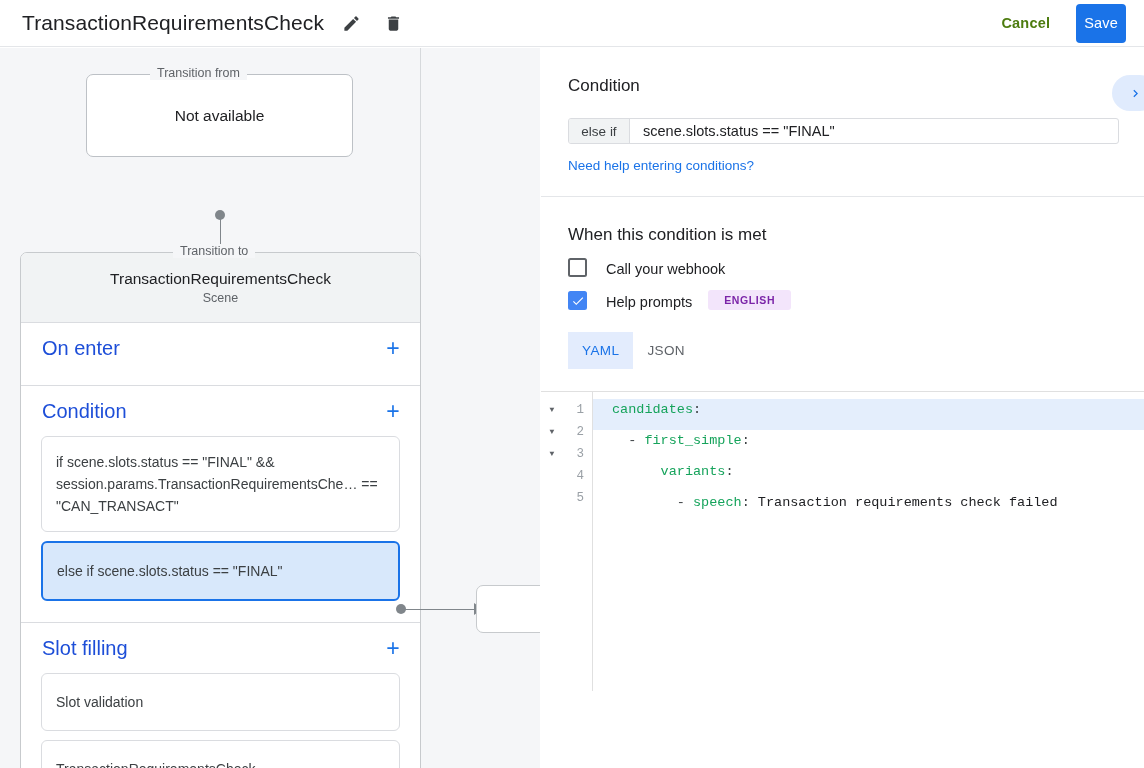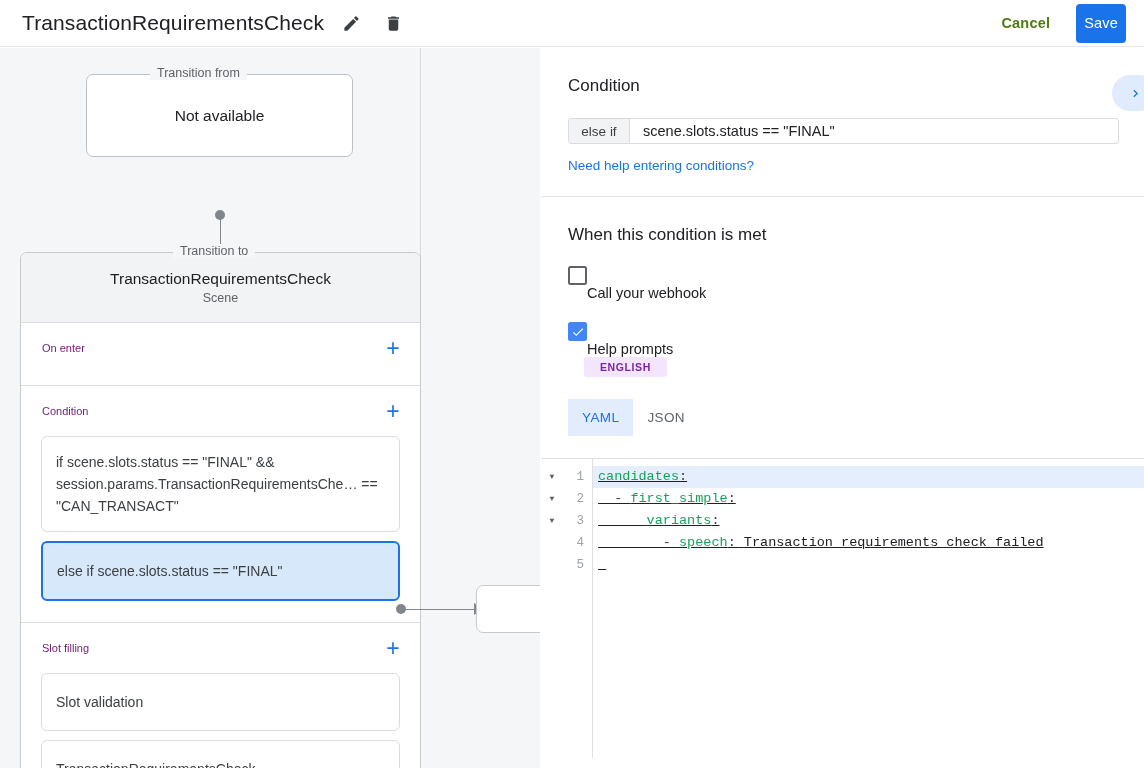--- a/index.html
+++ b/index.html
@@ -126,21 +126,21 @@
   .node-head-title { font-size: 15.5px; color: #202124; }
   .node-head-sub   { font-size: 12.5px; color: #5f6368; }
 
   .node-section { border-bottom: 1px solid #dadce0; padding: 0 0 12px 0; }
   .node-section:last-child { border-bottom: none; }
   .section-row {
     height: 50px;
     display: flex; align-items: center;
     padding: 0 14px 0 21px;
   }
-  .section-title { font-size: 11px; color: #701a75; flex: 1; }
+  .section-title { font-size: 20px; color: #1d4ed8; flex: 1; }
   .plus-btn {
     width: 26px; height: 26px; border: none; background: none;
     cursor: pointer; color: #1a73e8;
     display: flex; align-items: center; justify-content: center;
     font-size: 23px; line-height: 1; font-weight: 300;
   }
   .chip {
     margin: 0 20px 9px 20px;
     border: 1px solid #dadce0;
     border-radius: 6px;
@@ -228,21 +228,21 @@
   .expand-btn {
     position: absolute; right: -14px; top: 27px;
     width: 46px; height: 36px;
     background: #e0ebfd;
     border: none;
     border-radius: 20px;
     display: flex; align-items: center; justify-content: center;
     cursor: pointer;
   }
 
-  .chk-row { display: flex; align-items: flex-start; margin-top: 21px; flex-direction: column; }
+  .chk-row { display: flex; align-items: flex-end; margin-top: 13px; }
   .chk {
     width: 19px; height: 19px;
     border: 2px solid #5f6368;
     border-radius: 2.5px;
     background: #ffffff;
     cursor: pointer;
     flex: none;
   }
   .chk.checked {
     background: #4285f4;
@@ -313,27 +313,26 @@
     font-size: 8px; color: #5f6368; line-height: 22px;
   }
   .lnum { flex: 1; text-align: right; padding-right: 8px; }
   .code {
     flex: 1;
     padding-top: 7px;
     overflow: hidden;
     white-space: pre;
   }
   .code-row {
-    height: 22px;
+    height: 31px;
     line-height: 22px;
     font-family: "Liberation Mono", monospace;
     font-size: 13.5px;
     color: #202124;
-    padding-left: 5px;
-    text-decoration: underline;
+    padding-left: 19px;
   }
   .code-row.hl { background: #e4eefc; }
   .tok-key { color: #15a35b; }
   .tok-punc { color: #3c4043; }
   .tok-plain { color: #202124; }
 </style>
 </head>
 <body>
 
 <div class="topbar">

